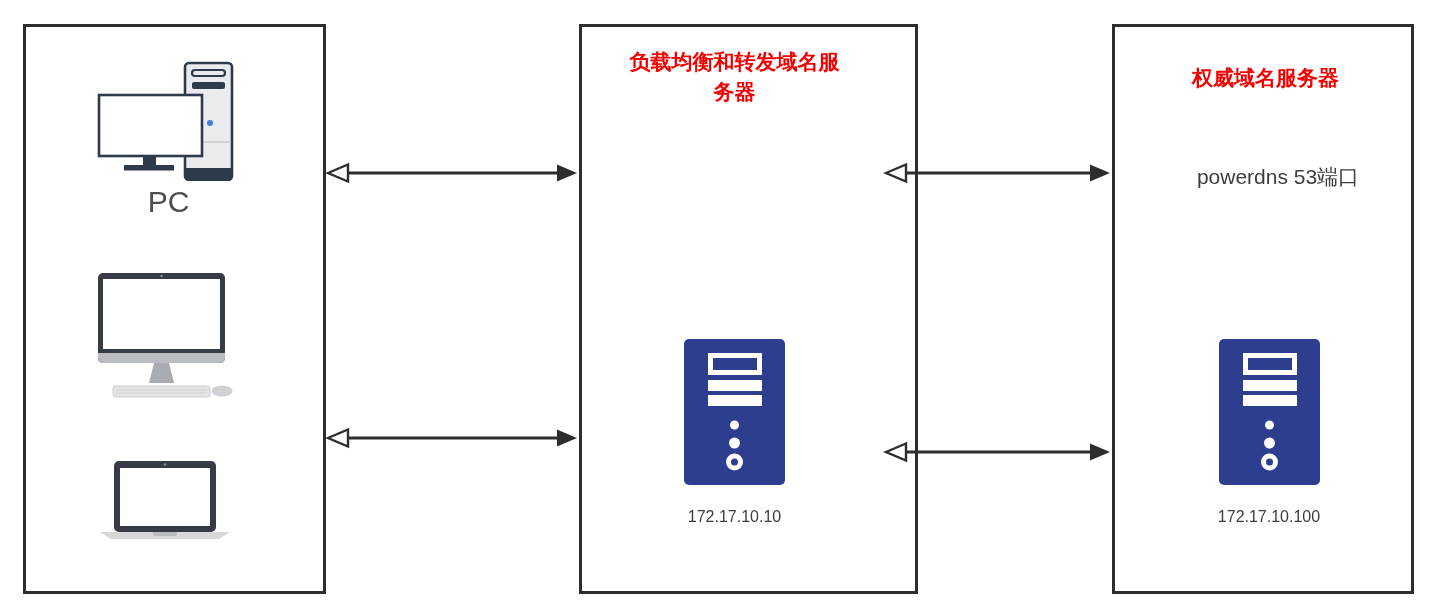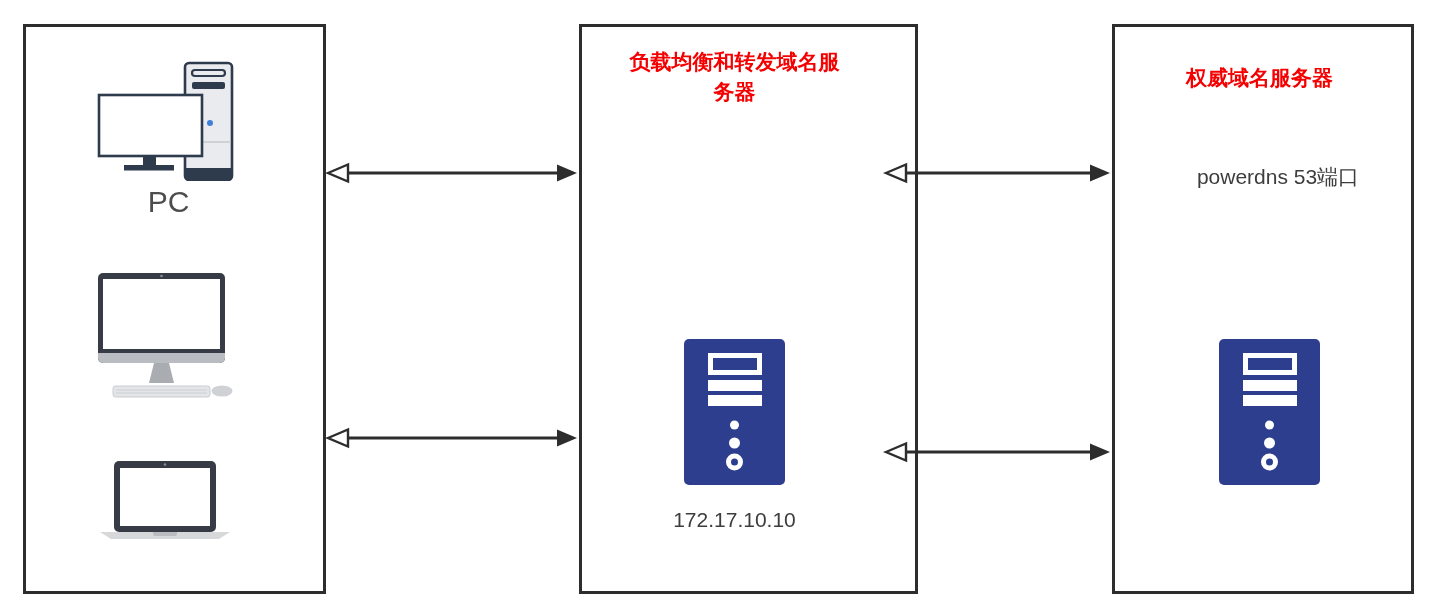--- a/index.html
+++ b/index.html
@@ -21,21 +21,21 @@
   .abs{position:absolute;}
   .box-title{
     position:absolute;text-align:center;color:var(--title-red);
     font-weight:bold;font-size:21px;line-height:30px;white-space:pre-line;
   }
   .service-text{
     position:absolute;text-align:center;color:var(--text-dark);
     font-size:21px;line-height:27px;
   }
   .ip-text{
-    position:absolute;text-align:center;color:var(--text-dark);font-size:21px;
+    position:absolute;text-align:center;color:var(--text-dark);font-size:16px;
   }
   .pc-label{
     position:absolute;text-align:center;color:var(--pc-gray);font-size:30px;
   }
   .arrow{position:absolute;overflow:visible;}
   svg{display:block;}
 </style>
 </head>
 <body>
 
@@ -89,34 +89,35 @@
       <rect x="24" y="41" width="54" height="11" fill="#ffffff"></rect>
       <rect x="24" y="56" width="54" height="11" fill="#ffffff"></rect>
       <circle cx="50.5" cy="86" r="4.5" fill="#ffffff"></circle>
       <circle cx="50.5" cy="104" r="5.5" fill="#ffffff"></circle>
       <circle cx="50.5" cy="123" r="6" fill="none" stroke="#ffffff" stroke-width="5"></circle>
     </svg>
     <div class="ip-text" style="left:10px;top:481px;width:285px;">172.17.10.10</div>
   </div>
 
   <div class="node-box" style="left:1112px;top:24px;width:302px;height:570px;">
-    <div class="box-title" style="left:32px;top:36px;width:225px;">权威域名服务器</div>
+    <div class="box-title" style="left:38px;top:36px;width:225px;">权威域名服务器</div>
     <div class="service-text" style="left:21px;top:136px;width:284px;">
       <div>powerdns 53端口</div>
     </div>
 
     <svg class="abs" style="left:104px;top:312px;" width="101" height="146" viewBox="0 0 101 146">
       <rect x="0" y="0" width="101" height="146" rx="5" fill="#2d3e8f"></rect>
       <rect x="26.5" y="16.5" width="49" height="17" fill="none" stroke="#ffffff" stroke-width="5"></rect>
       <rect x="24" y="41" width="54" height="11" fill="#ffffff"></rect>
       <rect x="24" y="56" width="54" height="11" fill="#ffffff"></rect>
       <circle cx="50.5" cy="86" r="4.5" fill="#ffffff"></circle>
       <circle cx="50.5" cy="104" r="5.5" fill="#ffffff"></circle>
       <circle cx="50.5" cy="123" r="6" fill="none" stroke="#ffffff" stroke-width="5"></circle>
     </svg>
+    <div class="ip-text" style="left:12px;top:481px;width:284px;">172.17.10.100</div>
   </div>
 
   <svg class="arrow" style="left:326px;top:161px;" width="253" height="24" viewBox="0 0 253 24">
     <line x1="18" y1="12" x2="236" y2="12" stroke="#2d2d2d" stroke-width="3"></line>
     <polygon points="2,12 22,3.5 22,20.5" fill="#ffffff" stroke="#2d2d2d" stroke-width="2.4"></polygon>
     <polygon points="251,12 231,3.5 231,20.5" fill="#2d2d2d"></polygon>
   </svg>
 
   <svg class="arrow" style="left:326px;top:426px;" width="253" height="24" viewBox="0 0 253 24">
     <line x1="18" y1="12" x2="236" y2="12" stroke="#2d2d2d" stroke-width="3"></line>

